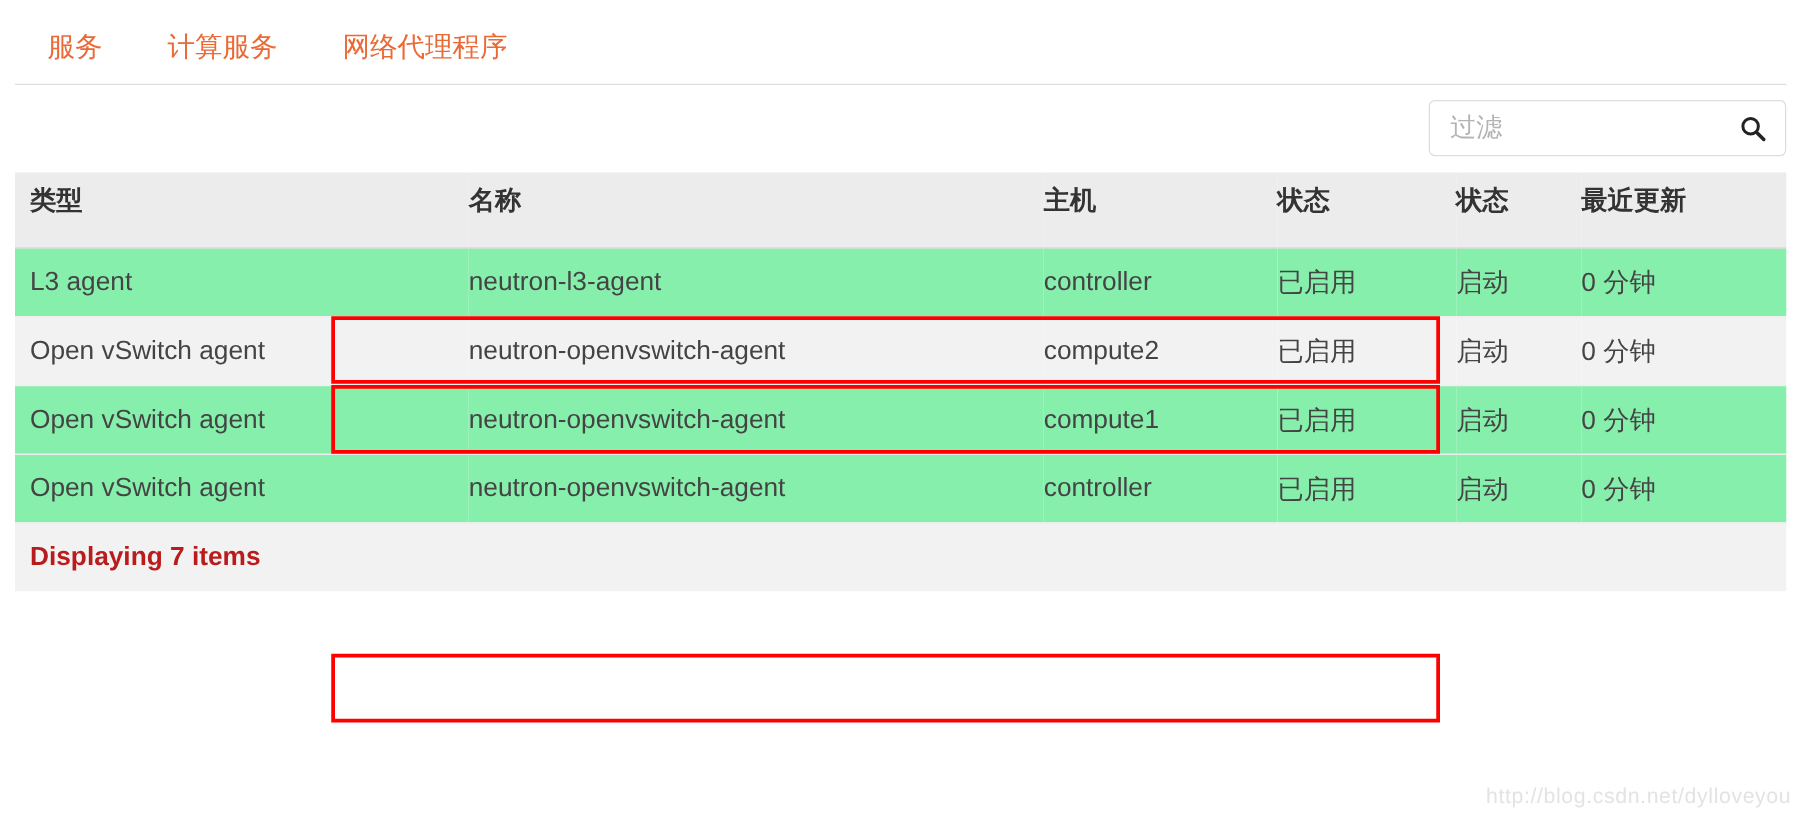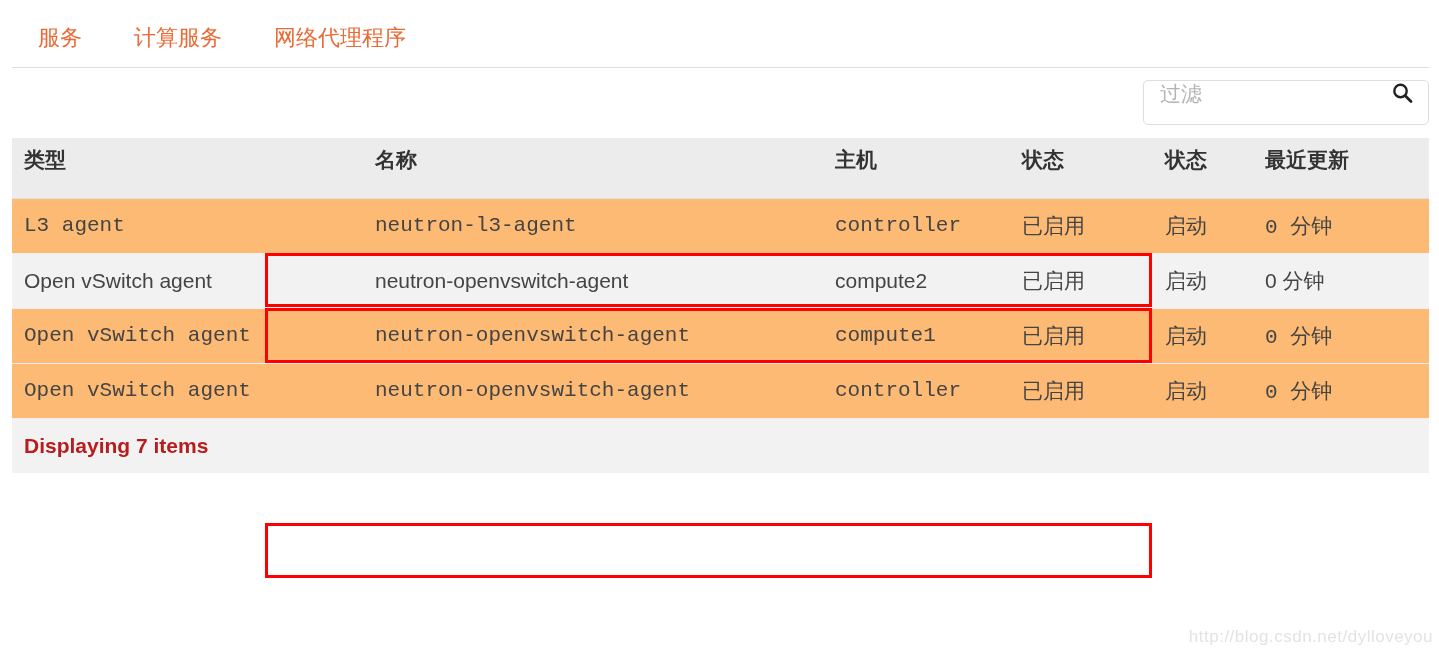--- a/index.html
+++ b/index.html
@@ -50,21 +50,21 @@
     position: absolute;
     left: 1143px; top: 80px;
     width: 286px; height: 45px;
   }
   .filterbox {
     width: 100%; height: 100%;
     border: 1px solid #dddddd;
     border-radius: 5px;
     background: #ffffff;
     display: flex;
-    align-items: flex-start;
+    align-items: center;
     padding: 0 14px;
   }
   .filterbox input {
     flex: 1 1 auto;
     border: none;
     outline: none;
     font-size: 21px;
     font-family: "Liberation Sans", sans-serif;
     color: #555555;
     background: transparent;
@@ -98,21 +98,21 @@
   table.agents td {
     font-size: 21px;
     color: #444444;
     text-align: left;
     padding: 0;
     height: 55px;
     vertical-align: middle;
     border-bottom: 1px solid #eeeeee;
     white-space: nowrap;
   }
-  table.agents tbody tr.odd td { background: #fdba74; font-family: Liberation Mono, monospace; }
+  table.agents tbody tr.odd td { background: #86efac; }
   table.agents tbody tr.even td { background: #f2f2f2; }
 
   
   .c-type  { width: 363px; padding-left: 12px !important; }
   .c-name  { width: 460px; }
   .c-host  { width: 187px; }
   .c-stat1 { width: 143px; }
   .c-stat2 { width: 100px; }
   .c-upd   { width: 164px; }
 

